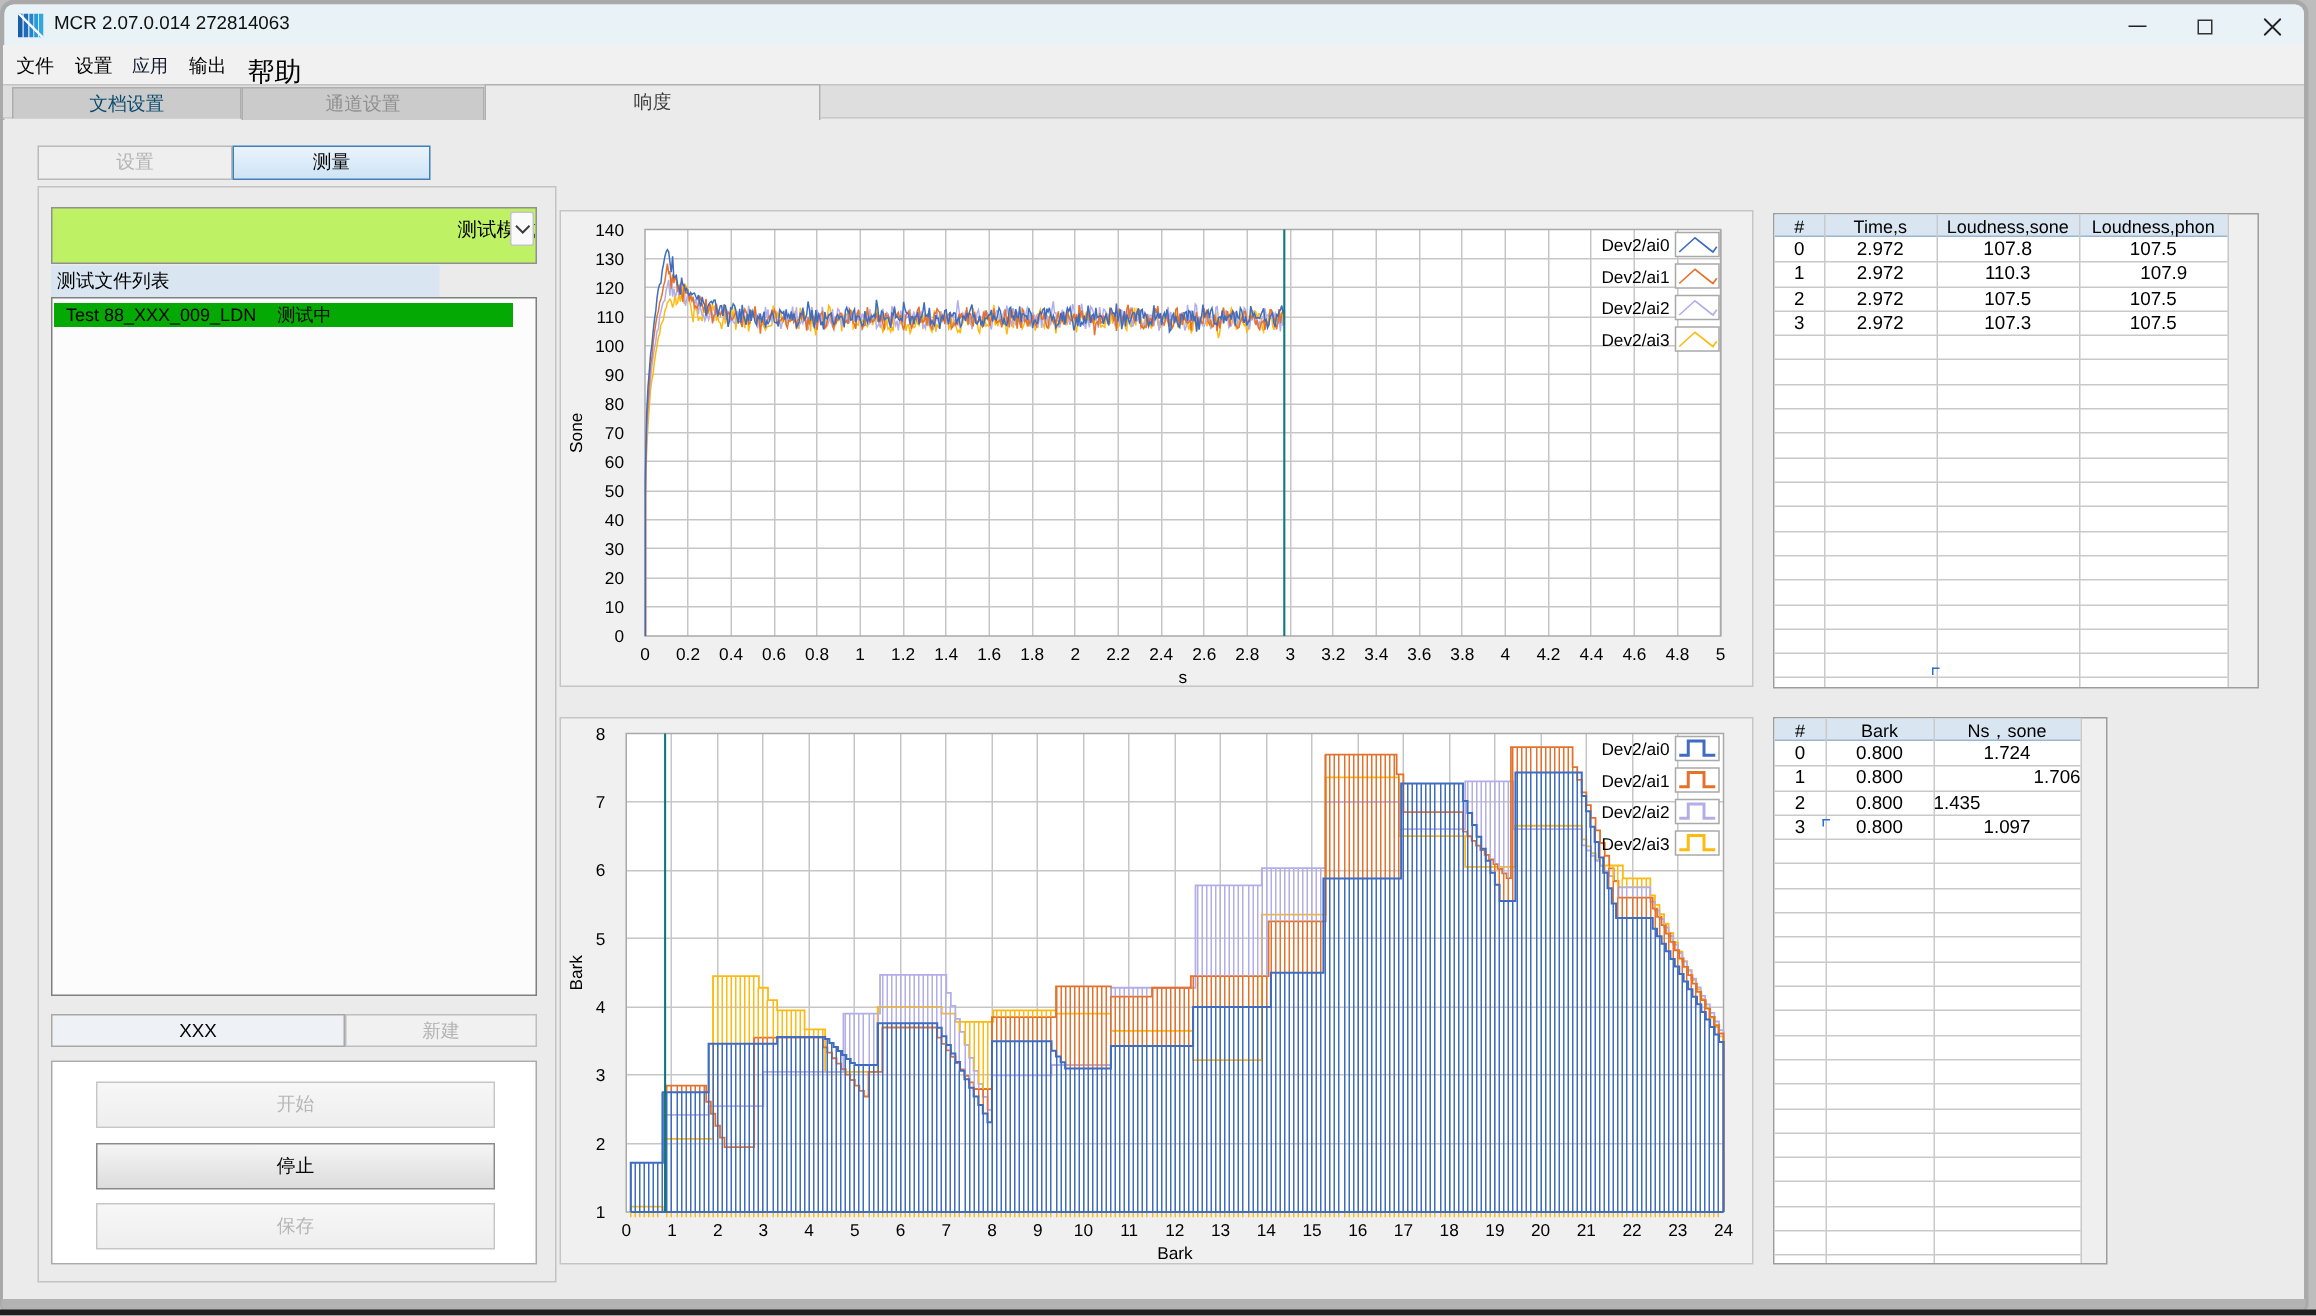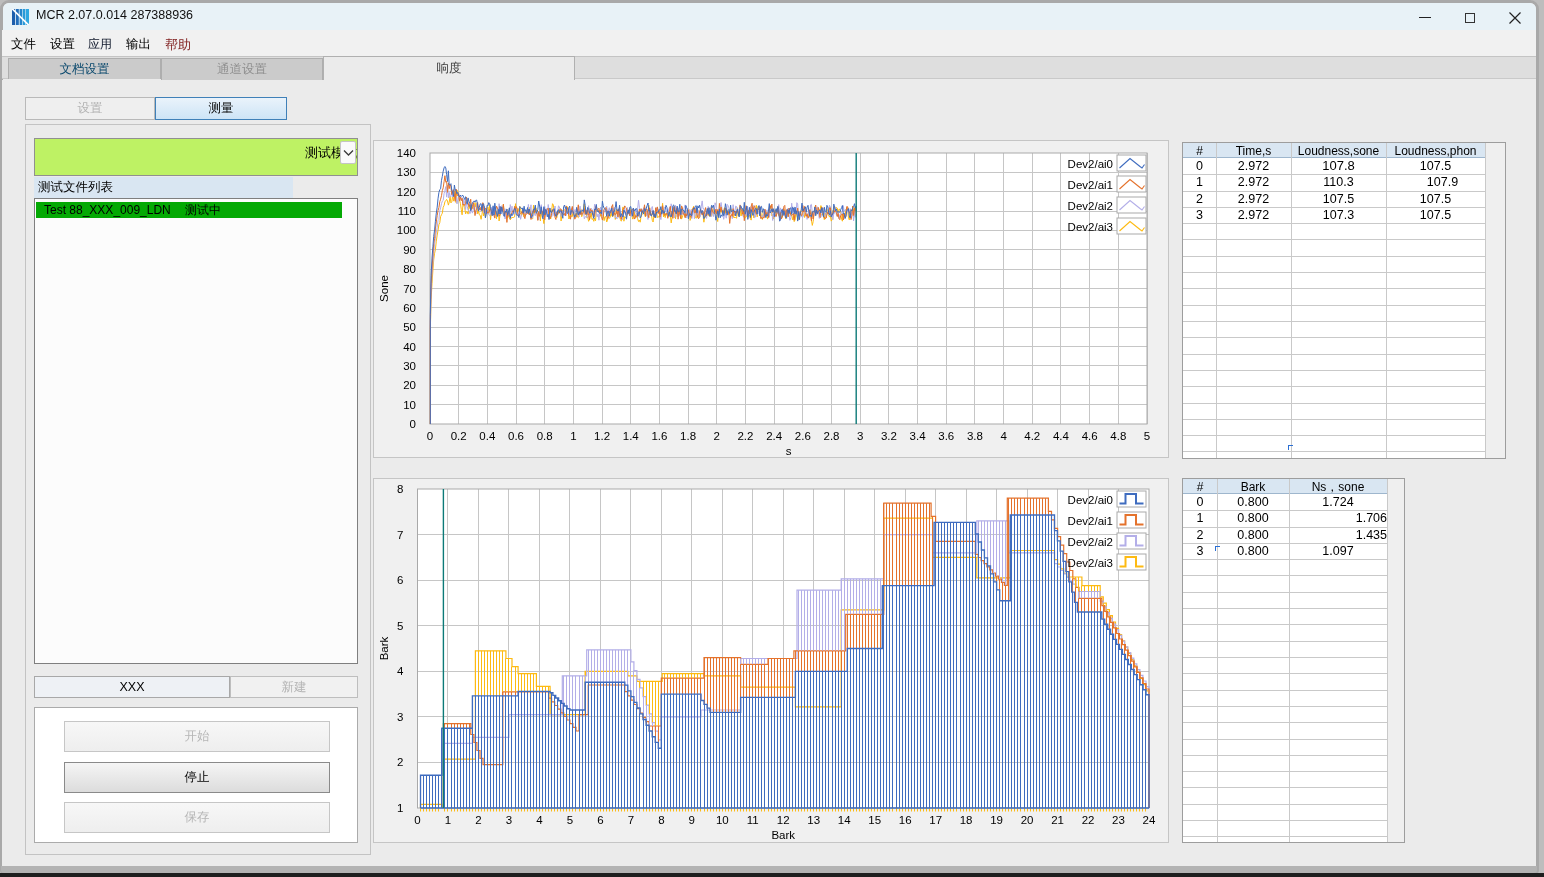--- a/index.html
+++ b/index.html
@@ -3,36 +3,36 @@
 <div class="abs" style="left:0;top:0;width:1539px;height:874px;background:#ebebeb;border:3px solid #a9a9a9;border-radius:9px 9px 4px 4px"></div>
 <div class="abs" style="left:3px;top:3px;width:1533px;height:27px;background:#e8f2f7;border-radius:6px 6px 0 0"></div>
 <svg class="abs" style="left:12px;top:9px" width="17" height="16">
     <rect x="0" y="0" width="3" height="16" fill="#1c5dab"></rect>
     <rect x="3.8" y="0" width="3" height="16" fill="#1f6cba"></rect>
     <rect x="7.6" y="0" width="2.6" height="16" fill="#2585cc"></rect>
     <rect x="10.8" y="0" width="2.6" height="16" fill="#2b9ad8"></rect>
     <rect x="14" y="0" width="3" height="16" fill="#2fa7e0"></rect>
     <path d="M-0.5 -1L17.5 17" stroke="#ffffff" stroke-width="1.6"></path>
   </svg>
-<div class="abs" style="left:36px;top:8px;font-size:12.5px;color:#111">MCR 2.07.0.014 287388936</div>
+<div class="abs" style="left:36px;top:8px;font-size:12.5px;color:#111">MCR 2.07.0.014 272814063</div>
 <div class="abs" style="left:1419px;top:17px;width:12px;height:1.4px;background:#222"></div>
 <div class="abs" style="left:1465px;top:13px;width:10px;height:10px;border:1.1px solid #333"></div>
 <svg class="abs" style="left:1509px;top:12px" width="12" height="12">
     <path d="M0.5 0.5L11.5 11.5M11.5 0.5L0.5 11.5" stroke="#222" stroke-width="1.2"></path>
   </svg>
 <div class="abs" style="left:2px;top:30px;width:1534px;height:26px;background:#f1f1f1"></div>
 <div class="abs" style="left:11px;top:36px;font-size:12.5px;color:#000">文件</div>
 <div class="abs" style="left:50px;top:36px;font-size:12.5px;color:#000">设置</div>
 <div class="abs" style="left:88px;top:36px;font-size:12px;color:#0f172a">应用</div>
 <div class="abs" style="left:126px;top:36px;font-size:12.5px;color:#000">输出</div>
-<div class="abs" style="left:165px;top:36px;font-size:13px;color:#7f1d1d">帮助</div>
+<div class="abs" style="left:165px;top:36px;font-size:18px;color:#000000">帮助</div>
 <div class="abs" style="left:2px;top:56px;width:1534px;height:23px;background:#dedede;border-top:1px solid #c4c4c4;border-bottom:1px solid #c9c9c9"></div>
 <div class="abs" style="left:8px;top:58px;width:153px;height:21px;background:#cbcbcb;border:1px solid #aeaeae;border-bottom:none;font-size:12.5px;color:#0c4a6e;text-align:center;line-height:21px">文档设置</div>
 <div class="abs" style="left:161px;top:58px;width:162px;height:37px;background:#cbcbcb;border:1px solid #aeaeae;border-bottom:none;font-size:12.5px;color:#8f8f8f;text-align:center;line-height:21px">通道设置</div>
-<div class="abs" style="left:323px;top:56px;width:252px;height:24px;background:#ebebeb;border:1px solid #b0b0b0;border-bottom:none;font-size:12.5px;color:#3c3c3c;text-align:center;line-height:23px">响度</div>
+<div class="abs" style="left:323px;top:56px;width:224px;height:24px;background:#ebebeb;border:1px solid #b0b0b0;border-bottom:none;font-size:12.5px;color:#3c3c3c;text-align:center;line-height:23px">响度</div>
 <div class="abs" style="left:2px;top:80px;width:1534px;height:786px;background:#ebebeb"></div>
 <div class="abs" style="left:25px;top:97px;width:130px;height:23px;background:#efefef;border:1px solid #b9b9b9;font-size:12.5px;color:#b3b3b3;text-align:center;line-height:21px">设置</div>
 <div class="abs" style="left:155px;top:97px;width:132px;height:23px;background:linear-gradient(#eaf3fb,#cde4f6);border:1.5px solid #3f80b8;font-size:12.5px;color:#000;text-align:center;line-height:20px">测量</div>
 <div class="abs" style="left:25px;top:124px;width:346px;height:731px;border:1px solid #c3c3c3"></div>
 <div class="abs" style="left:34px;top:138px;width:324px;height:38px;background:#bef264;border:1.5px solid #909090;font-size:13px;text-align:right;line-height:27px">测试模式</div>
 <div class="abs" style="left:340px;top:141px;width:16px;height:23px;background:#fafafa;border:1px solid #c4c4c4;border-radius:2px"></div>
 <svg class="abs" style="left:343px;top:149px" width="11" height="8">
     <path d="M1 1.5L5.5 6L10 1.5" stroke="#3a3a3a" stroke-width="1.3" fill="none"></path>
   </svg>
 <div class="abs" style="left:34px;top:177px;width:259px;height:21px;background:#d9e6f2;font-size:12.5px;color:#000;line-height:21px;padding-left:4px">测试文件列表</div>
@@ -254,20 +254,20 @@
     <div style="position:absolute;left:34px;top:0;width:72px;height:15px;line-height:16px;text-align:center;font-size:12px;color:#000">Bark</div>
     <div style="position:absolute;left:106px;top:0;width:98px;height:15px;line-height:16px;text-align:center;font-size:12px;color:#000">Ns，sone</div>
     <div style="position:absolute;left:0px;top:15.0px;width:34px;height:16.3px;line-height:16.3px;text-align:center;font-size:12.5px;color:#000">0</div>
     <div style="position:absolute;left:34px;top:15.0px;width:72px;height:16.3px;line-height:16.3px;text-align:center;font-size:12.5px;color:#000">0.800</div>
     <div style="position:absolute;left:106px;top:15.0px;width:98px;height:16.3px;line-height:16.3px;text-align:center;font-size:12.5px;color:#000">1.724</div>
     <div style="position:absolute;left:0px;top:31.3px;width:34px;height:16.3px;line-height:16.3px;text-align:center;font-size:12.5px;color:#000">1</div>
     <div style="position:absolute;left:34px;top:31.3px;width:72px;height:16.3px;line-height:16.3px;text-align:center;font-size:12.5px;color:#000">0.800</div>
     <div style="position:absolute;left:106px;top:31.3px;width:98px;height:16.3px;line-height:16.3px;text-align:right;font-size:12.5px;color:#000">1.706</div>
     <div style="position:absolute;left:0px;top:47.6px;width:34px;height:16.3px;line-height:16.3px;text-align:center;font-size:12.5px;color:#000">2</div>
     <div style="position:absolute;left:34px;top:47.6px;width:72px;height:16.3px;line-height:16.3px;text-align:center;font-size:12.5px;color:#000">0.800</div>
-    <div style="position:absolute;left:106px;top:47.6px;width:98px;height:16.3px;line-height:16.3px;text-align:right;font-size:12.5px;color:#000">1.435</div>
+    <div style="position:absolute;left:106px;top:47.6px;width:98px;height:16.3px;line-height:16.3px;text-align:left;font-size:12.5px;color:#000">1.435</div>
     <div style="position:absolute;left:0px;top:63.900000000000006px;width:34px;height:16.3px;line-height:16.3px;text-align:center;font-size:12.5px;color:#000">3</div>
     <div style="position:absolute;left:34px;top:63.900000000000006px;width:72px;height:16.3px;line-height:16.3px;text-align:center;font-size:12.5px;color:#000">0.800</div>
     <div style="position:absolute;left:106px;top:63.900000000000006px;width:98px;height:16.3px;line-height:16.3px;text-align:center;font-size:12.5px;color:#000">1.097</div>
   </div>
 <div class="abs" style="left:1288px;top:445px;width:5px;height:5px;border-left:1.5px solid #2a6fd4;border-top:1.5px solid #2a6fd4"></div>
 <div class="abs" style="left:1215px;top:546px;width:5px;height:5px;border-left:1.5px solid #2a6fd4;border-top:1.5px solid #2a6fd4"></div>
 <div class="abs" style="left:1px;top:866px;width:1536px;height:7px;background:#b3b3b3;border-radius:0 0 3px 3px"></div>
 <div class="abs" style="left:0px;top:873px;width:1544px;height:4px;background:#1e1e1e"></div>
 </body></html>

